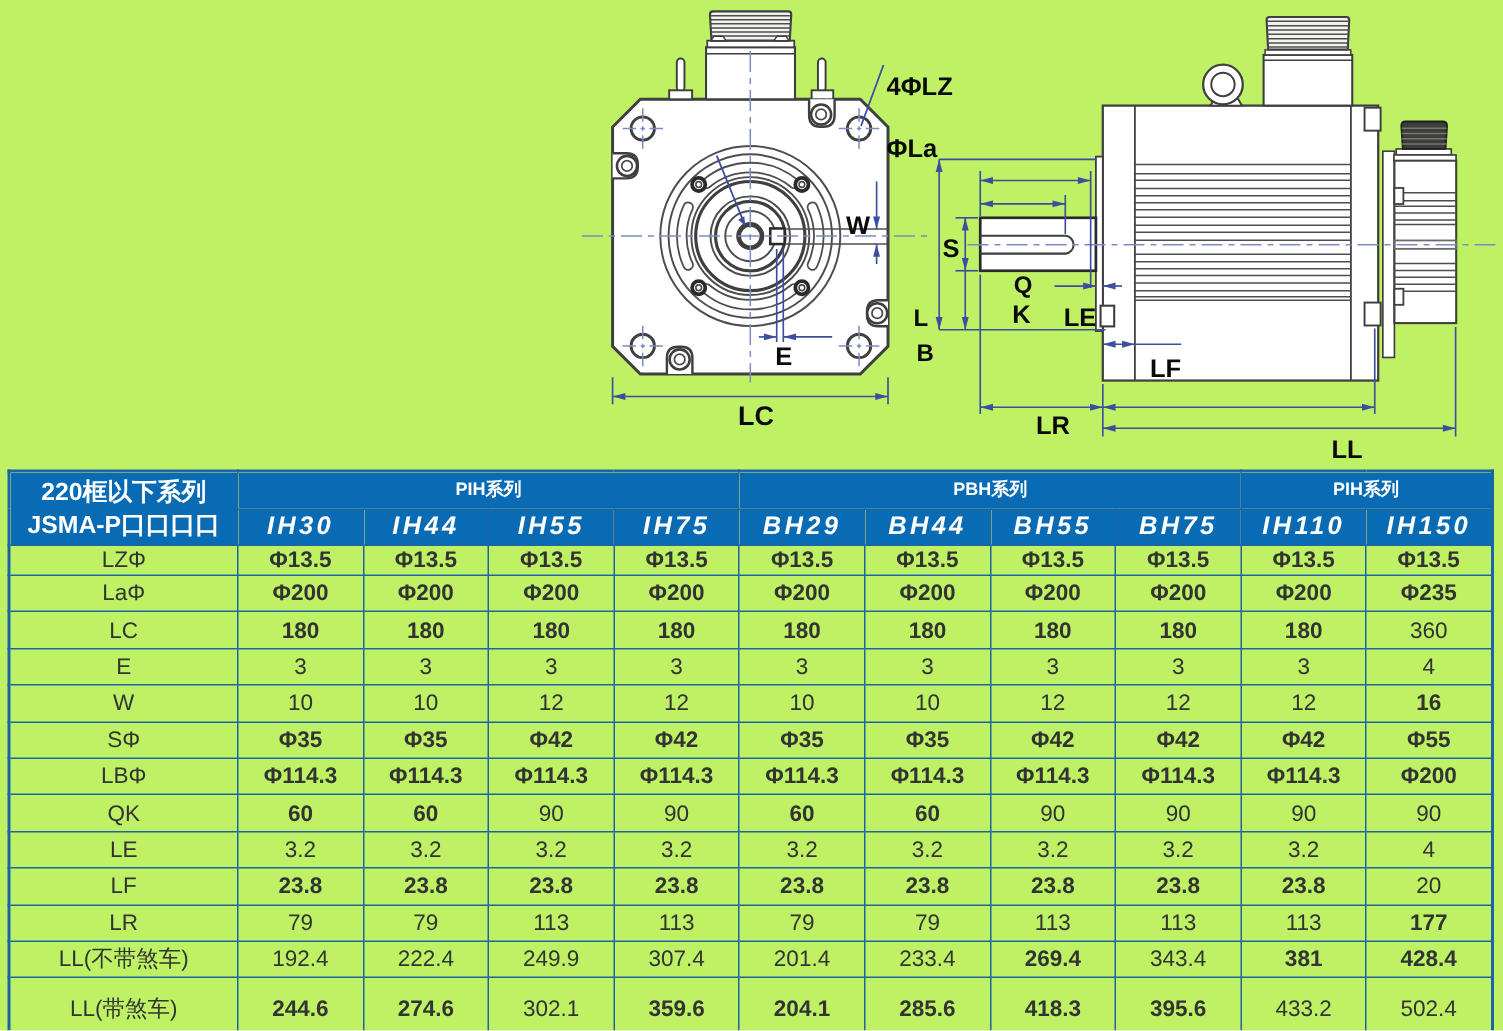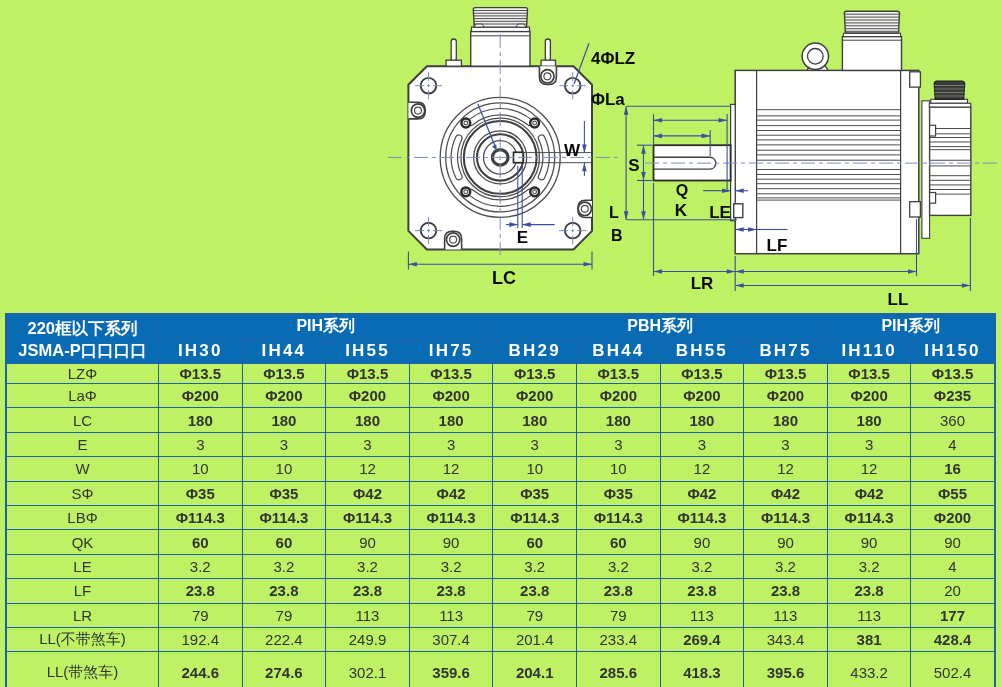--- a/index.html
+++ b/index.html
@@ -3,24 +3,24 @@
 <meta charset="utf-8">
 <style>
   html,body{margin:0;padding:0;background:#ffffff;}
   #page{position:relative;width:1002px;height:687px;background:#bef264;overflow:hidden;
         font-family:"Liberation Sans",sans-serif;}
   #diag{position:absolute;left:0;top:0;}
   table.spec{position:absolute;left:5px;top:313px;width:989px;border-collapse:collapse;
              table-layout:fixed;font-family:"Liberation Sans",sans-serif;}
   table.spec td,table.spec th{border:1px solid #1e62a8;padding:0;text-align:center;
              vertical-align:middle;overflow:hidden;white-space:nowrap;}
-  table.spec .hd{background:#0a6bb5;color:#ffffff;font-weight:bold;font-size:16px;}
+  table.spec .hd{background:#0a6bb5;color:#ffffff;font-weight:bold;font-size:12px;}
   table.spec .hd1{background:#0a6bb5;color:#ffffff;font-weight:bold;font-size:15px;margin-left:43px;}
   table.spec td{font-size:15px;color:#333333;}
-  table.spec .hd2{font-size:17px;letter-spacing:2.2px;}
+  table.spec .hd2{font-size:17px;letter-spacing:2.2px;font-style:italic;}
   .b{font-weight:bold;color:#1a1a1a;}
   table.spec{border:2px solid #1e62a8;}
 </style>
 </head>
 <body>
 <div id="page">
   <svg id="diag" width="1002" height="314" viewBox="0 0 1002 314">
       <path d="M 426.9,66.2 L 573.5,66.2 L 592.0,84.7 L 592.0,230.9 L 573.5,249.4 L 426.9,249.4 L 408.4,230.9 L 408.4,84.7 Z" fill="white" stroke="#3f3f3f" stroke-width="2"></path>
 <rect x="470.7" y="31.5" width="59.3" height="34.7" fill="white" stroke="#3f3f3f" stroke-width="1.4"></rect>
 <line x1="470.7" y1="35.8" x2="530" y2="35.8" stroke="#3f3f3f" stroke-width="1"></line>

